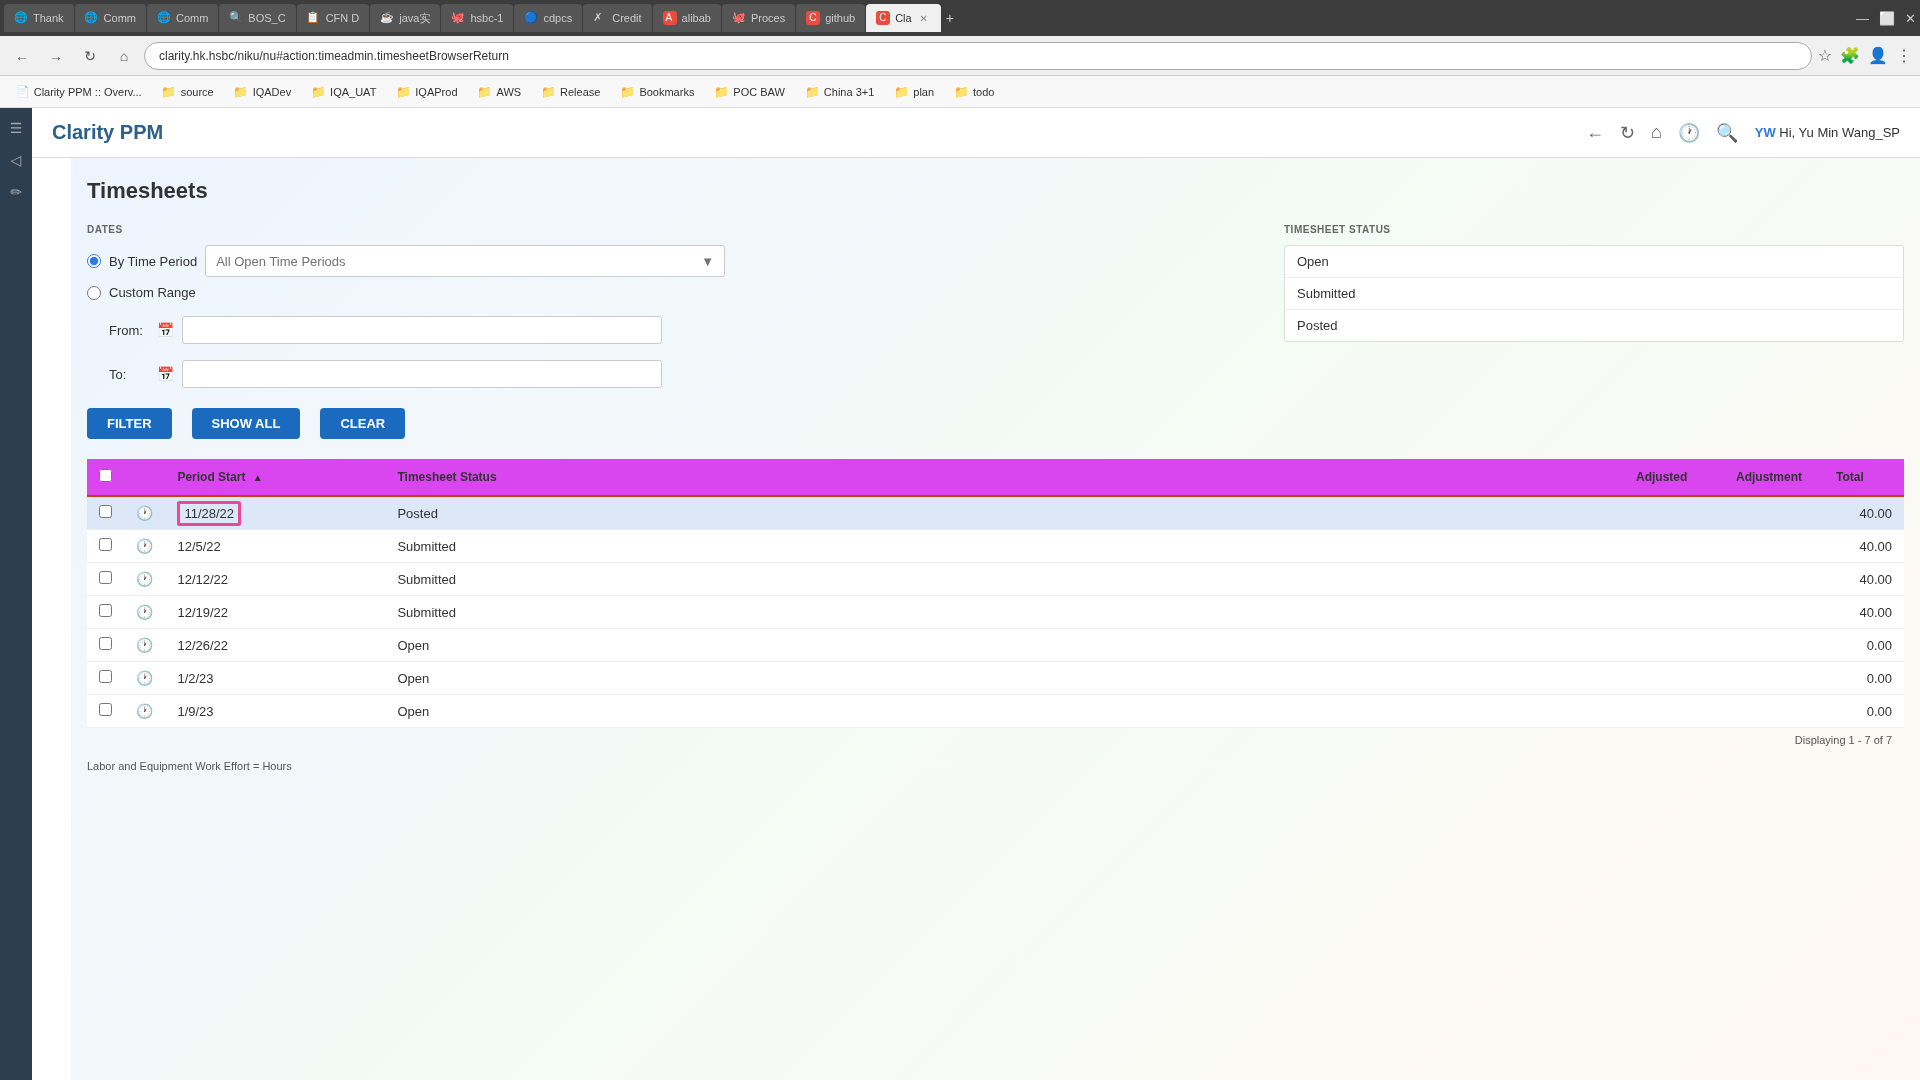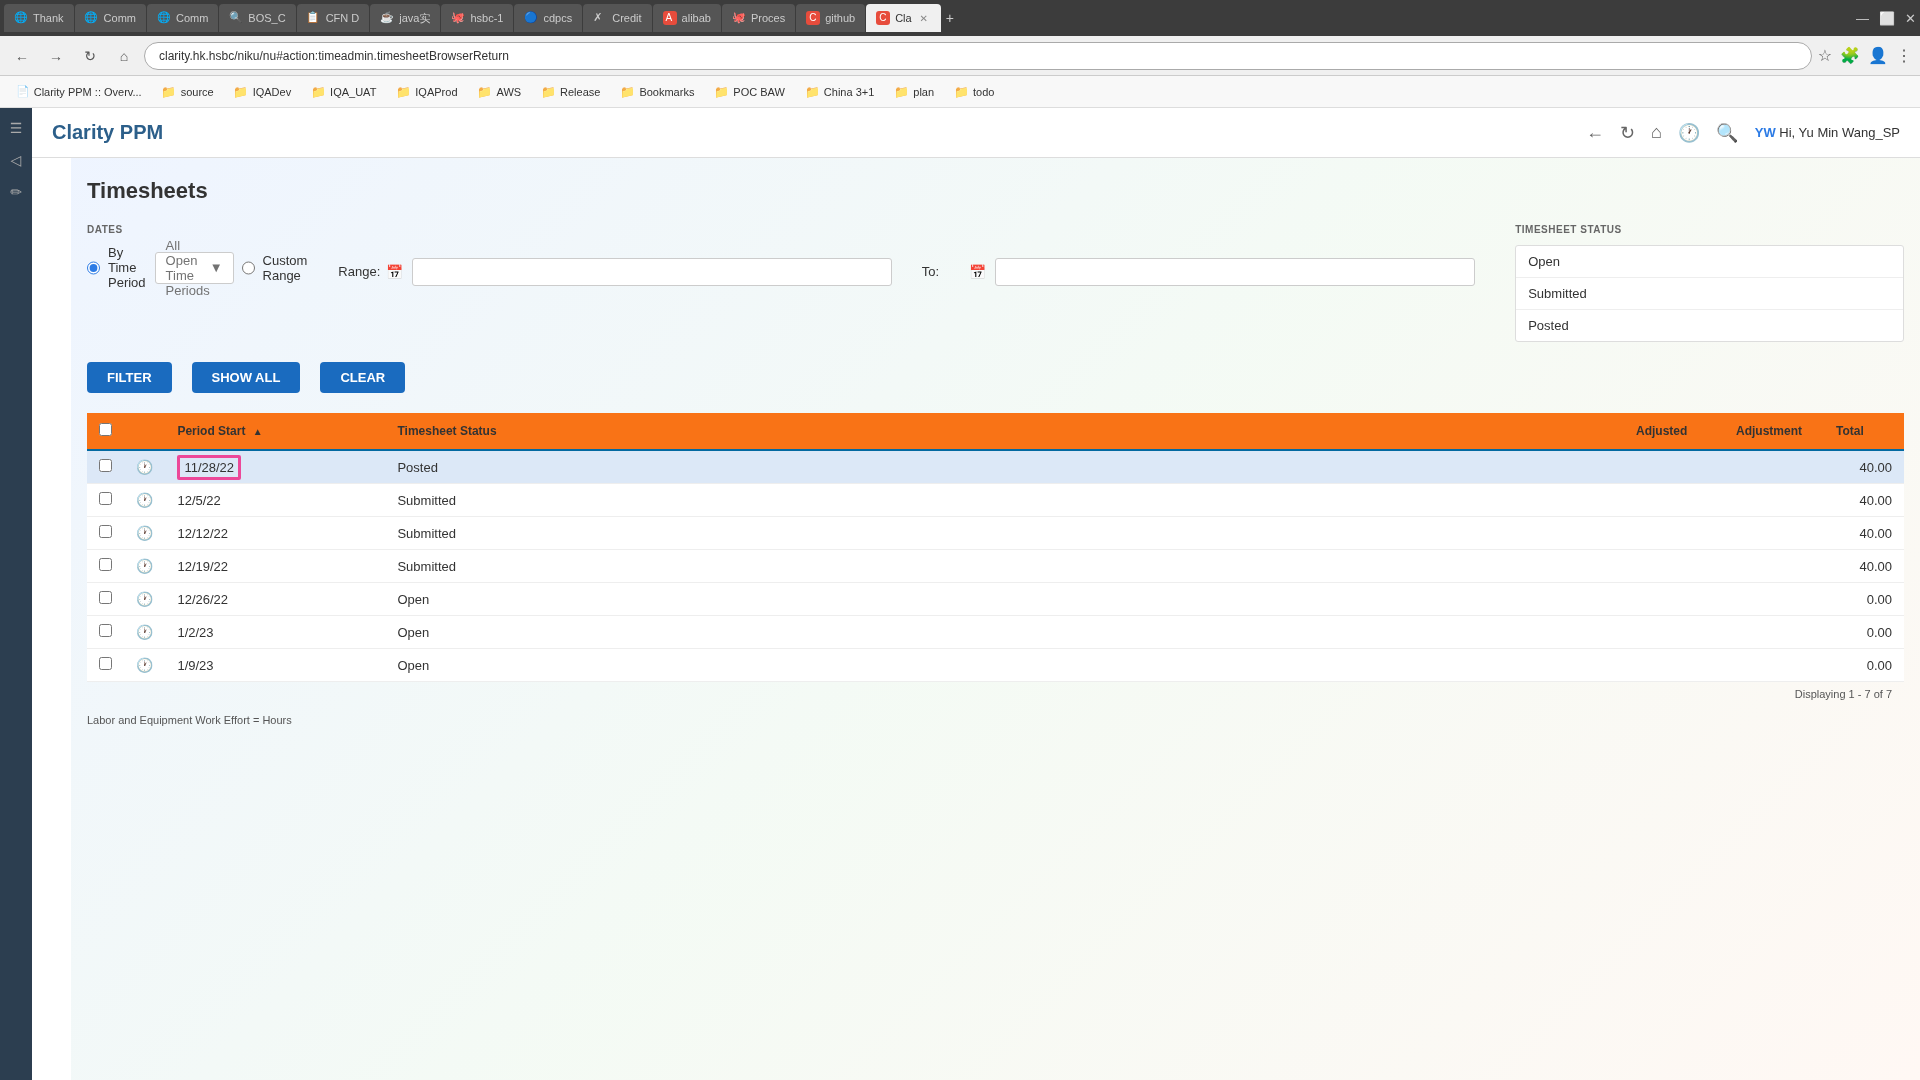--- a/index.html
+++ b/index.html
@@ -254,21 +254,21 @@
       font-size: 10px;
       font-weight: bold;
       color: #666;
       text-transform: uppercase;
       letter-spacing: 0.5px;
       margin-bottom: 10px;
     }
 
     .radio-group {
       display: flex;
-      flex-direction: row;
+      flex-direction: column;
       gap: 8px;
     }
 
     .radio-row {
       display: flex;
       align-items: center;
       gap: 8px;
     }
 
     .radio-input {
@@ -377,22 +377,22 @@
     }
 
     
     .timesheet-table {
       width: 100%;
       border-collapse: collapse;
       background: white;
     }
 
     .timesheet-table thead tr {
-      background: #f97316;
-      border-bottom: 2px solid #0369a1;
+      background: #d946ef;
+      border-bottom: 2px solid #c2410c;
     }
 
     .timesheet-table th {
       padding: 10px 12px;
       text-align: left;
       font-size: 12px;
       font-weight: bold;
       color: #333;
       border-bottom: 1px solid #ddd;
     }
@@ -651,21 +651,21 @@
               <div class="select-box">
                 <span>All Open Time Periods</span>
                 <span>▼</span>
               </div>
             </div>
             <div class="radio-row">
               <input type="radio" class="radio-input" name="date_type" style="">
               <span class="radio-label">Custom Range</span>
             </div>
             <div class="date-row" style="margin-left: 22px;">
-              <span class="date-label">Range:</span>
+              <span class="date-label">From:</span>
               <span class="calendar-icon">📅</span>
               <input type="text" class="date-input" style="">
             </div>
             <div class="date-row" style="margin-left: 22px;">
               <span class="date-label">To:</span>
               <span class="calendar-icon">📅</span>
               <input type="text" class="date-input" style="">
             </div>
           </div>
         </div>

